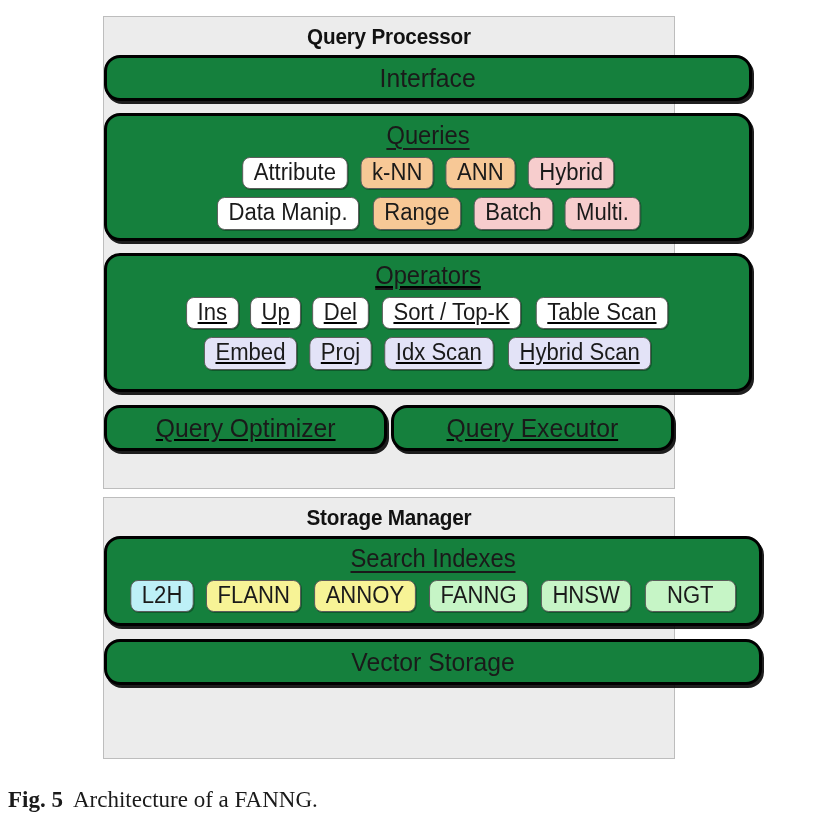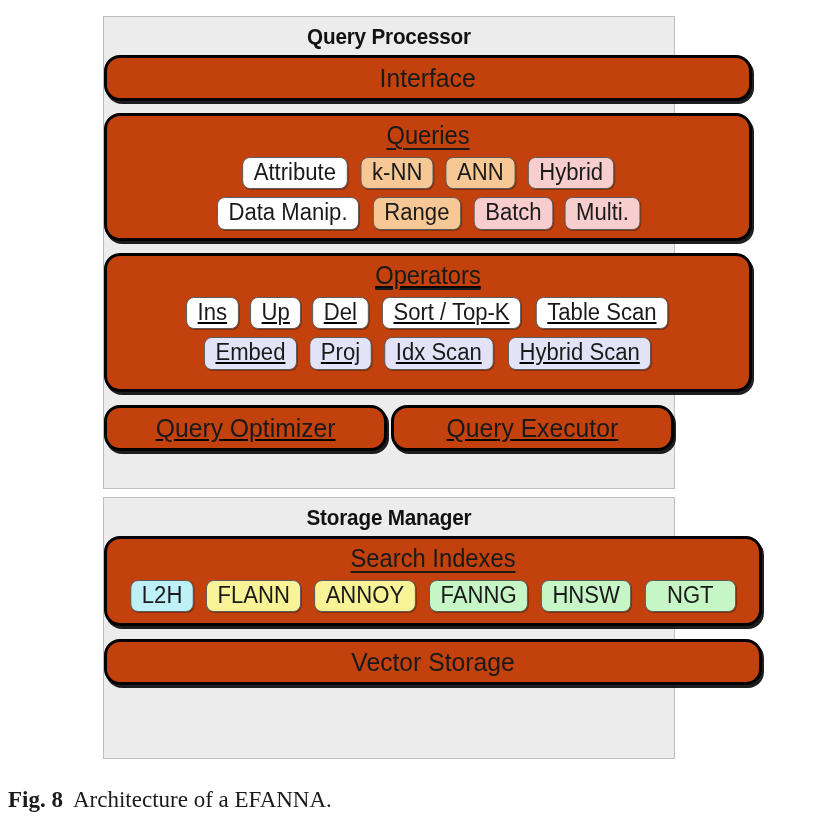--- a/index.html
+++ b/index.html
@@ -41,21 +41,21 @@
     letter-spacing: -0.2px;
     padding-top: 7px;
     padding-bottom: 5px;
     font-stretch: condensed;
     transform: scaleX(0.94);
   }
 
   
   .rbox {
     position: relative;
-    background: #c2410c;
+    background: #15803d;
     border: 3px solid #000000;
     border-radius: 16px;
     box-sizing: border-box;
     margin: 0 auto;
   }
   .rbox.shadow { box-shadow: 2px 3px 0 0 rgba(0,0,0,0.88); }
 
   .rbox-label {
     text-align: center;
     font-size: 26px;
@@ -227,16 +227,16 @@
           <span class="pill wide" style="background: rgb(198, 245, 198);">NGT</span>
         </div>
     </div>
 
     <div class="rbox shadow" id="box-vector-storage">
       <div class="rbox-label">Vector Storage</div>
     </div>
   </div>
 
   <div id="caption">
-    <span class="fig-label">Fig. 8</span><span>Architecture of a EFANNA.</span>
+    <span class="fig-label">Fig. 5</span><span>Architecture of a FANNG.</span>
   </div>
 
 </div>
 
 </body></html>

